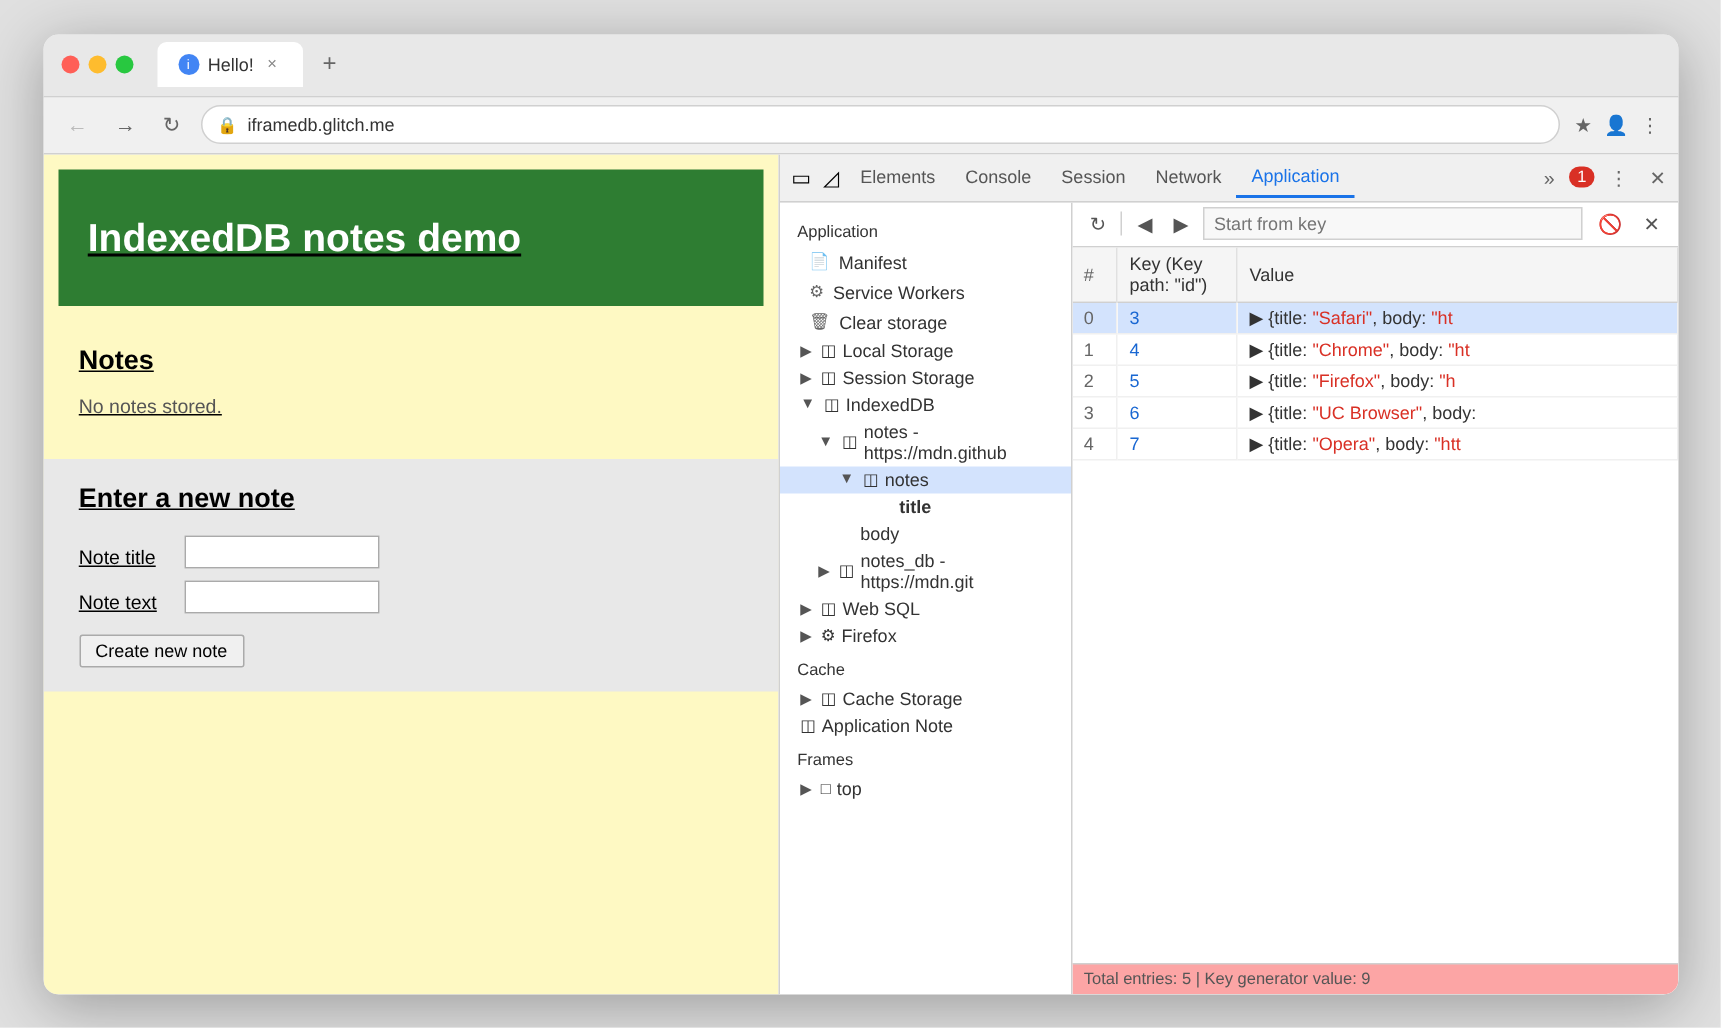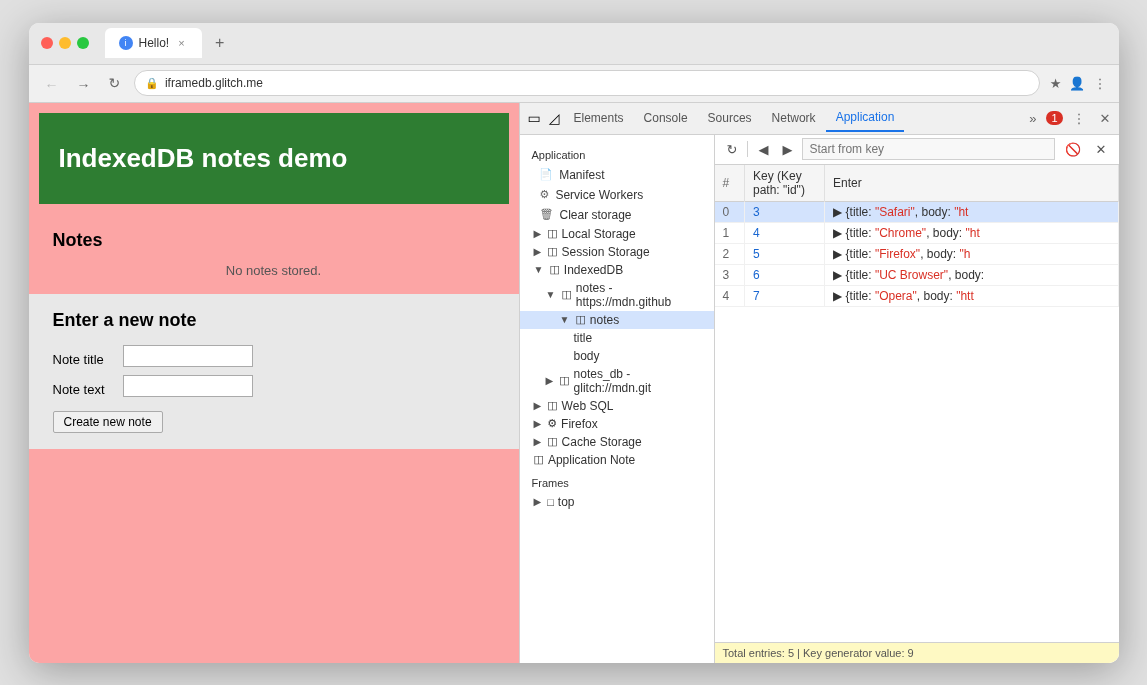--- a/index.html
+++ b/index.html
@@ -136,23 +136,24 @@
     
     .browser-content {
       display: flex;
       flex: 1;
       overflow: hidden;
     }
 
     
     .page-content {
       width: 490px;
-      background: #fca5a5;
+      background: #fef9c3;
       flex-shrink: 0;
       overflow-y: auto;
+      text-decoration: underline;
     }
     .page-header {
       background: #2e7d32;
       padding: 30px 20px;
       margin: 10px;
     }
     .page-header h1 {
       color: white;
       font-size: 26px;
       font-weight: bold;
@@ -161,26 +162,25 @@
       padding: 16px 24px;
     }
     .notes-section h2 {
       font-size: 18px;
       font-weight: bold;
       margin-bottom: 12px;
     }
     .no-notes {
       color: #555;
       font-size: 13px;
-      text-align: center;
     }
     .new-note-section {
       background: #e8e8e8;
       padding: 16px 24px;
-      margin-top: 0;
+      margin-top: 12px;
     }
     .new-note-section h2 {
       font-size: 18px;
       font-weight: bold;
       margin-bottom: 14px;
     }
     .form-row {
       display: flex;
       align-items: flex-end;
       margin-bottom: 8px;
@@ -379,21 +379,21 @@
     .col-hash { width: 30px; color: #666; }
     .col-key { width: 80px; }
     .key-val { color: #1967d2; font-weight: 500; }
     .val-string { color: #d93025; }
 
     .devtools-status {
       border-top: 1px solid #d0d0d0;
       padding: 4px 8px;
       font-size: 11px;
       color: #555;
-      background: #fef9c3;
+      background: #fca5a5;
       flex-shrink: 0;
     }
 
     .inspect-icon { font-size: 14px; }
     .mobile-icon { font-size: 14px; }
   </style>
 </head>
 <body>
 
 <div class="browser-window">
@@ -453,21 +453,21 @@
       </div>
     </div>
 
     <div class="devtools-panel">
 
       <div class="devtools-tabs">
         <span class="devtools-icon-btn inspect-icon">▭</span>
         <span class="devtools-icon-btn mobile-icon">◿</span>
         <div class="devtools-tab-item">Elements</div>
         <div class="devtools-tab-item">Console</div>
-        <div class="devtools-tab-item">Sources</div>
+        <div class="devtools-tab-item">Session</div>
         <div class="devtools-tab-item">Network</div>
         <div class="devtools-tab-item active">Application</div>
         <div class="devtools-icons">
           <span class="devtools-icon-btn">»</span>
           <span class="error-badge">1</span>
           <span class="devtools-icon-btn">⋮</span>
           <span class="devtools-icon-btn">✕</span>
         </div>
       </div>
 
@@ -507,43 +507,44 @@
           <div class="sidebar-tree-item" style="padding-left:26px;">
             <span class="tree-arrow">▼</span>
             <span class="tree-icon">◫</span>
             <span>notes - https://mdn.github</span>
           </div>
           <div class="sidebar-tree-item selected" style="padding-left:40px;">
             <span class="tree-arrow">▼</span>
             <span class="tree-icon">◫</span>
             <span>notes</span>
           </div>
-          <div class="sidebar-tree-item" style="padding-left:54px;">
+          <div class="sidebar-tree-item" style="padding-left:80px;font-weight:bold;">
             <span>title</span>
           </div>
           <div class="sidebar-tree-item" style="padding-left:54px;">
             <span>body</span>
           </div>
           <div class="sidebar-tree-item" style="padding-left:26px;">
             <span class="tree-arrow">▶</span>
             <span class="tree-icon">◫</span>
-            <span>notes_db - glitch://mdn.git</span>
+            <span>notes_db - https://mdn.git</span>
           </div>
 
           <div class="sidebar-tree-item">
             <span class="tree-arrow">▶</span>
             <span class="tree-icon">◫</span>
             <span>Web SQL</span>
           </div>
           <div class="sidebar-tree-item">
             <span class="tree-arrow">▶</span>
             <span class="tree-icon">⚙</span>
             <span>Firefox</span>
           </div>
 
+          <div class="sidebar-section-header">Cache</div>
           <div class="sidebar-tree-item">
             <span class="tree-arrow">▶</span>
             <span class="tree-icon">◫</span>
             <span>Cache Storage</span>
           </div>
           <div class="sidebar-tree-item">
             <span class="tree-icon">◫</span>
             <span>Application Note</span>
           </div>
 
@@ -566,21 +567,21 @@
             <span class="toolbar-btn">🚫</span>
             <span class="toolbar-btn">✕</span>
           </div>
 
           <div class="data-table">
             <table>
               <thead>
                 <tr>
                   <th class="col-hash">#</th>
                   <th class="col-key">Key (Key path: "id")</th>
-                  <th>Enter</th>
+                  <th>Value</th>
                 </tr>
               </thead>
               <tbody id="table-body">
               <tr class="selected">
                     <td class="col-hash">0</td>
                     <td class="col-key"><span class="key-val">3</span></td>
                     <td>▶ {title: <span class="val-string">"Safari"</span>, body: <span class="val-string">"ht</span></td>
                   </tr>
                   <tr>
                     <td class="col-hash">1</td>

